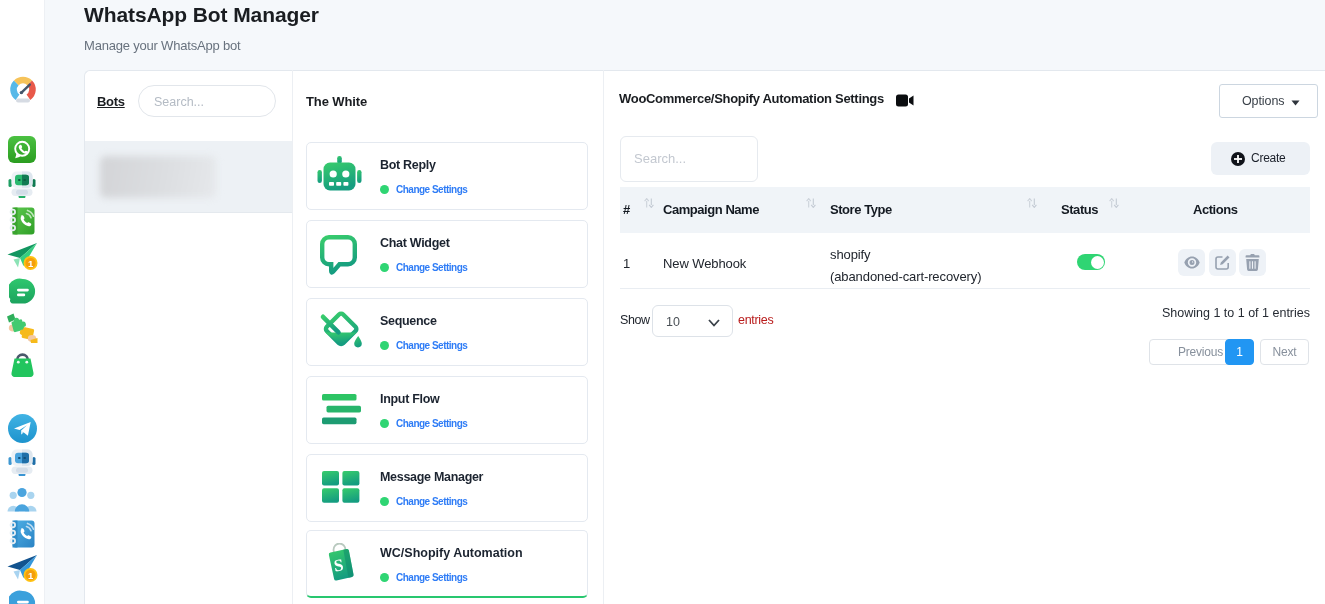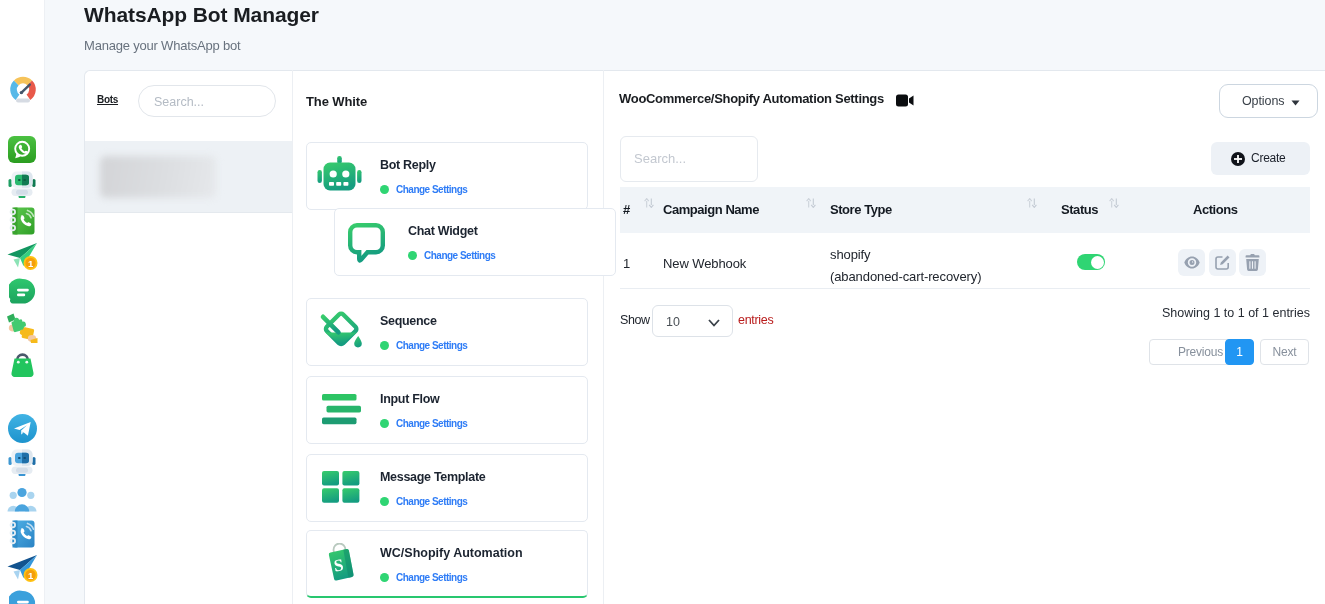--- a/index.html
+++ b/index.html
@@ -9,36 +9,36 @@
 #sidebar { position:absolute; left:0; top:0; width:45px; height:604px; background:#fff; border-right:1px solid #edf0f4; }
 #sidebar svg { position:absolute; left:0; top:0; }
 
 #h1 { position:absolute; left:84px; top:3px; font-size:21px; font-weight:700; color:#1a1d21; letter-spacing:-0.1px; }
 #sub { position:absolute; left:84px; top:38px; font-size:13px; letter-spacing:-0.2px; color:#68727e; }
 
 #card { position:absolute; left:84px; top:70px; width:1241px; height:534px; background:#fff; border:1px solid #e3e8ee; border-bottom:none; border-right:none; border-radius:6px 0 0 0; }
 .divider1 { position:absolute; left:292px; top:70px; width:1px; height:534px; background:#eceff3; }
 .divider2 { position:absolute; left:603px; top:70px; width:1px; height:534px; background:#eceff3; }
 
-#bots-label { position:absolute; left:97px; top:94px; font-size:10px; letter-spacing:-0.3px; font-weight:700; color:#1a1d21;text-decoration:underline; }
+#bots-label { position:absolute; left:97px; top:94px; font-size:13px; letter-spacing:-0.3px; font-weight:700; color:#1a1d21;text-decoration:underline; }
 #bots-search { position:absolute; left:138px; top:85px; width:138px; height:32px; border:1px solid #e2e6eb; border-radius:16px; background:#fff; }
 #bots-search span { position:absolute; left:15px; top:9px; font-size:12.5px; color:#b4bbc4; }
 #bot-item { position:absolute; left:85px; top:141px; width:207px; height:72px; background:#edf1f5; border-bottom:1px solid #e4e9ee; }
 #bot-blob { position:absolute; left:15px; top:15px; width:116px; height:42px; background:linear-gradient(100deg,#d3d4d7,#dcdee1 55%,#e6e8eb); border-radius:6px; filter:blur(3.5px); }
 
 #thewhite { position:absolute; left:306px; top:94px; font-size:13px; letter-spacing:-0.1px; font-weight:700; color:#1a1d21; }
 .mcard { position:absolute; left:306px; width:282px; height:68px; background:#fff; border:1px solid #e4e9f0; border-radius:5px; }
 .mcard .ttl { position:absolute; left:73px; top:15px; font-size:12.5px; letter-spacing:-0.3px; font-weight:700; color:#1c2430; }
 .mcard .dot { position:absolute; left:72.5px; top:41.5px; width:9px; height:9px; border-radius:50%; background:#2fd573; }
 .mcard .cs { position:absolute; left:89px; top:40.5px; font-size:10px; letter-spacing:-0.5px; font-weight:700; color:#2e7cf6; }
 .mcard svg { position:absolute; }
 
 #rtitle { position:absolute; left:619px; top:91px; font-size:13px; letter-spacing:-0.3px; font-weight:700; color:#1a1d21; }
 #vicon { position:absolute; left:896px; top:94px; }
-#options { position:absolute; left:1219px; top:84px; width:99px; height:34px; background:#fff; border:1px solid #ccd6e0; border-radius:9px; font-size:12.5px; letter-spacing:-0.1px; color:#3a4149; text-indent:22px; line-height:32px; }
+#options { position:absolute; left:1219px; top:84px; width:99px; height:34px; background:#fff; border:1px solid #ccd6e0; border-radius:3px; font-size:12.5px; letter-spacing:-0.1px; color:#3a4149; text-indent:22px; line-height:32px; }
 #rsearch { position:absolute; left:620px; top:136px; width:138px; height:46px; border:1px solid #e6eaef; border-radius:6px; background:#fff; }
 #rsearch span { position:absolute; left:13px; top:14px; font-size:13px; color:#c3c8d0; }
 #create { position:absolute; left:1211px; top:142px; width:99px; height:33px; background:#edf1f6; border-radius:6px; }
 #create .txt { position:absolute; left:40px; top:9px; font-size:12px; letter-spacing:-0.25px; color:#1a1f29; }
 #create svg { position:absolute; left:20px; top:10px; }
 
 #thead { position:absolute; left:620px; top:187px; width:690px; height:46px; background:#f0f4f8; }
 .th { position:absolute; top:15px; font-size:13px; letter-spacing:-0.45px; font-weight:700; color:#141a22; }
 .sa { position:absolute; top:10.5px; }
 .td { position:absolute; font-size:13px; letter-spacing:-0.1px; color:#21262e; line-height:19px; }
@@ -93,21 +93,21 @@
       <circle cx="16.2" cy="18" r="3.6" fill="#fff"></circle>
       <circle cx="28.8" cy="18" r="3.6" fill="#fff"></circle>
       <rect x="12" y="26" width="5" height="3.8" rx="0.8" fill="#fff"></rect>
       <rect x="19.2" y="26" width="5" height="3.8" rx="0.8" fill="#fff"></rect>
       <rect x="26.4" y="26" width="5" height="3.8" rx="0.8" fill="#fff"></rect>
     </svg>
     <div class="ttl">Bot Reply</div>
       <div class="dot"></div>
       <div class="cs">Change Settings</div>
   </div>
-  <div class="mcard" style="top:208px;margin-left:28px;" id="mc2">
+  <div class="mcard" style="top:220px;" id="mc2">
     <svg style="left:13px;top:14px;" width="40" height="40" viewBox="0 0 40 40">
       <defs>
           <linearGradient id="g2" x1="0" y1="0" x2="0.3" y2="1">
             <stop offset="0" stop-color="#38cc6c"></stop>
             <stop offset="1" stop-color="#159d80"></stop>
           </linearGradient>
         </defs>
       <path d="M9 2.2 h19 a6.8 6.8 0 0 1 6.8 6.8 v13.4 a6.8 6.8 0 0 1 -6.8 6.8 h-8.5 l-6.5 7.5 q-1.8 1.8 -1.8 -0.8 v-6.7 h-2.2 a6.8 6.8 0 0 1 -6.8 -6.8 V9 a6.8 6.8 0 0 1 6.8 -6.8 z" fill="none" stroke="url(#g2)" stroke-width="4.4"></path>
     </svg>
     <div class="ttl">Chat Widget</div>
@@ -147,21 +147,21 @@
           <linearGradient id="g5" x1="0" y1="0" x2="0.3" y2="1">
             <stop offset="0" stop-color="#38cc6c"></stop>
             <stop offset="1" stop-color="#159d80"></stop>
           </linearGradient>
         </defs>
       <rect x="0" y="0" width="17" height="14.6" rx="2" fill="url(#g5)"></rect>
       <rect x="20.4" y="0" width="17" height="14.6" rx="2" fill="url(#g5)"></rect>
       <rect x="0" y="17.2" width="17" height="14.6" rx="2" fill="url(#g5)"></rect>
       <rect x="20.4" y="17.2" width="17" height="14.6" rx="2" fill="url(#g5)"></rect>
     </svg>
-    <div class="ttl">Message Template</div>
+    <div class="ttl">Message Manager</div>
       <div class="dot"></div>
       <div class="cs">Change Settings</div>
   </div>
   <div class="mcard" style="top:530px;height:68px;border-bottom:2px solid #28c76f;" id="mc6">
     <svg style="left:19px;top:12px;" width="32" height="40" viewBox="0 0 32 40">
       <defs>
           <linearGradient id="g6" x1="0" y1="0" x2="0.3" y2="1">
             <stop offset="0" stop-color="#38cc6c"></stop>
             <stop offset="1" stop-color="#159d80"></stop>
           </linearGradient>

